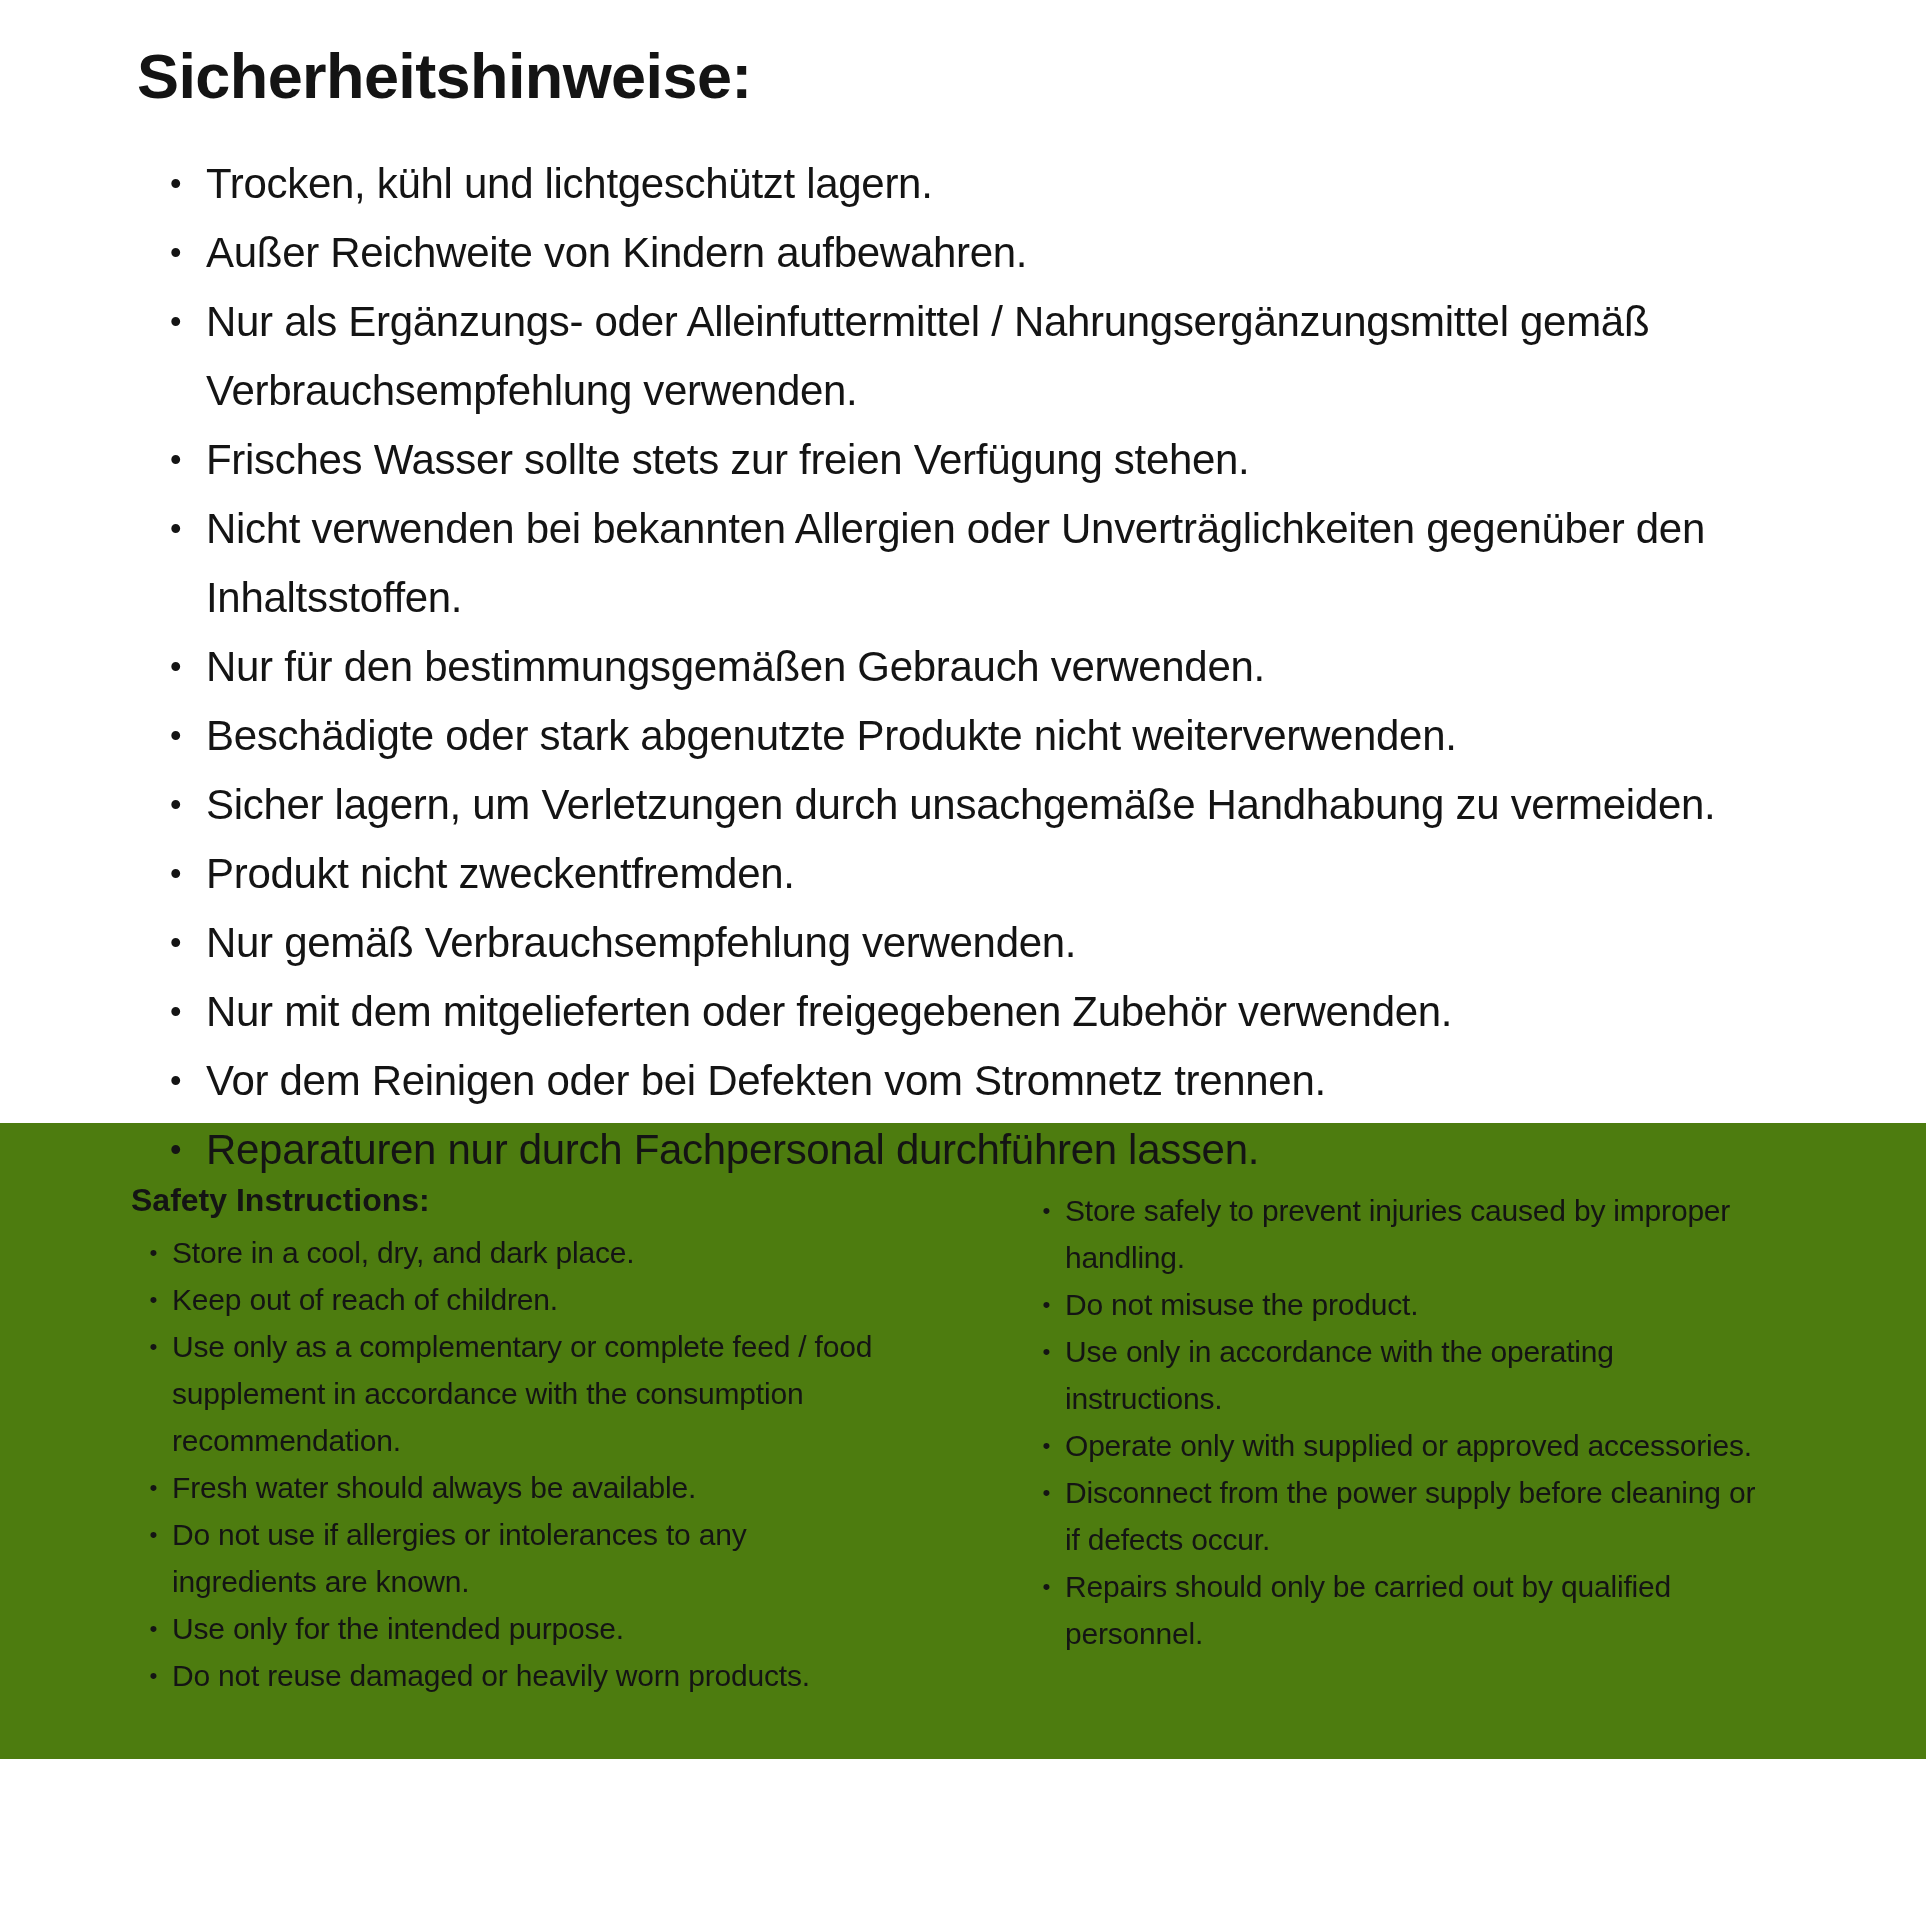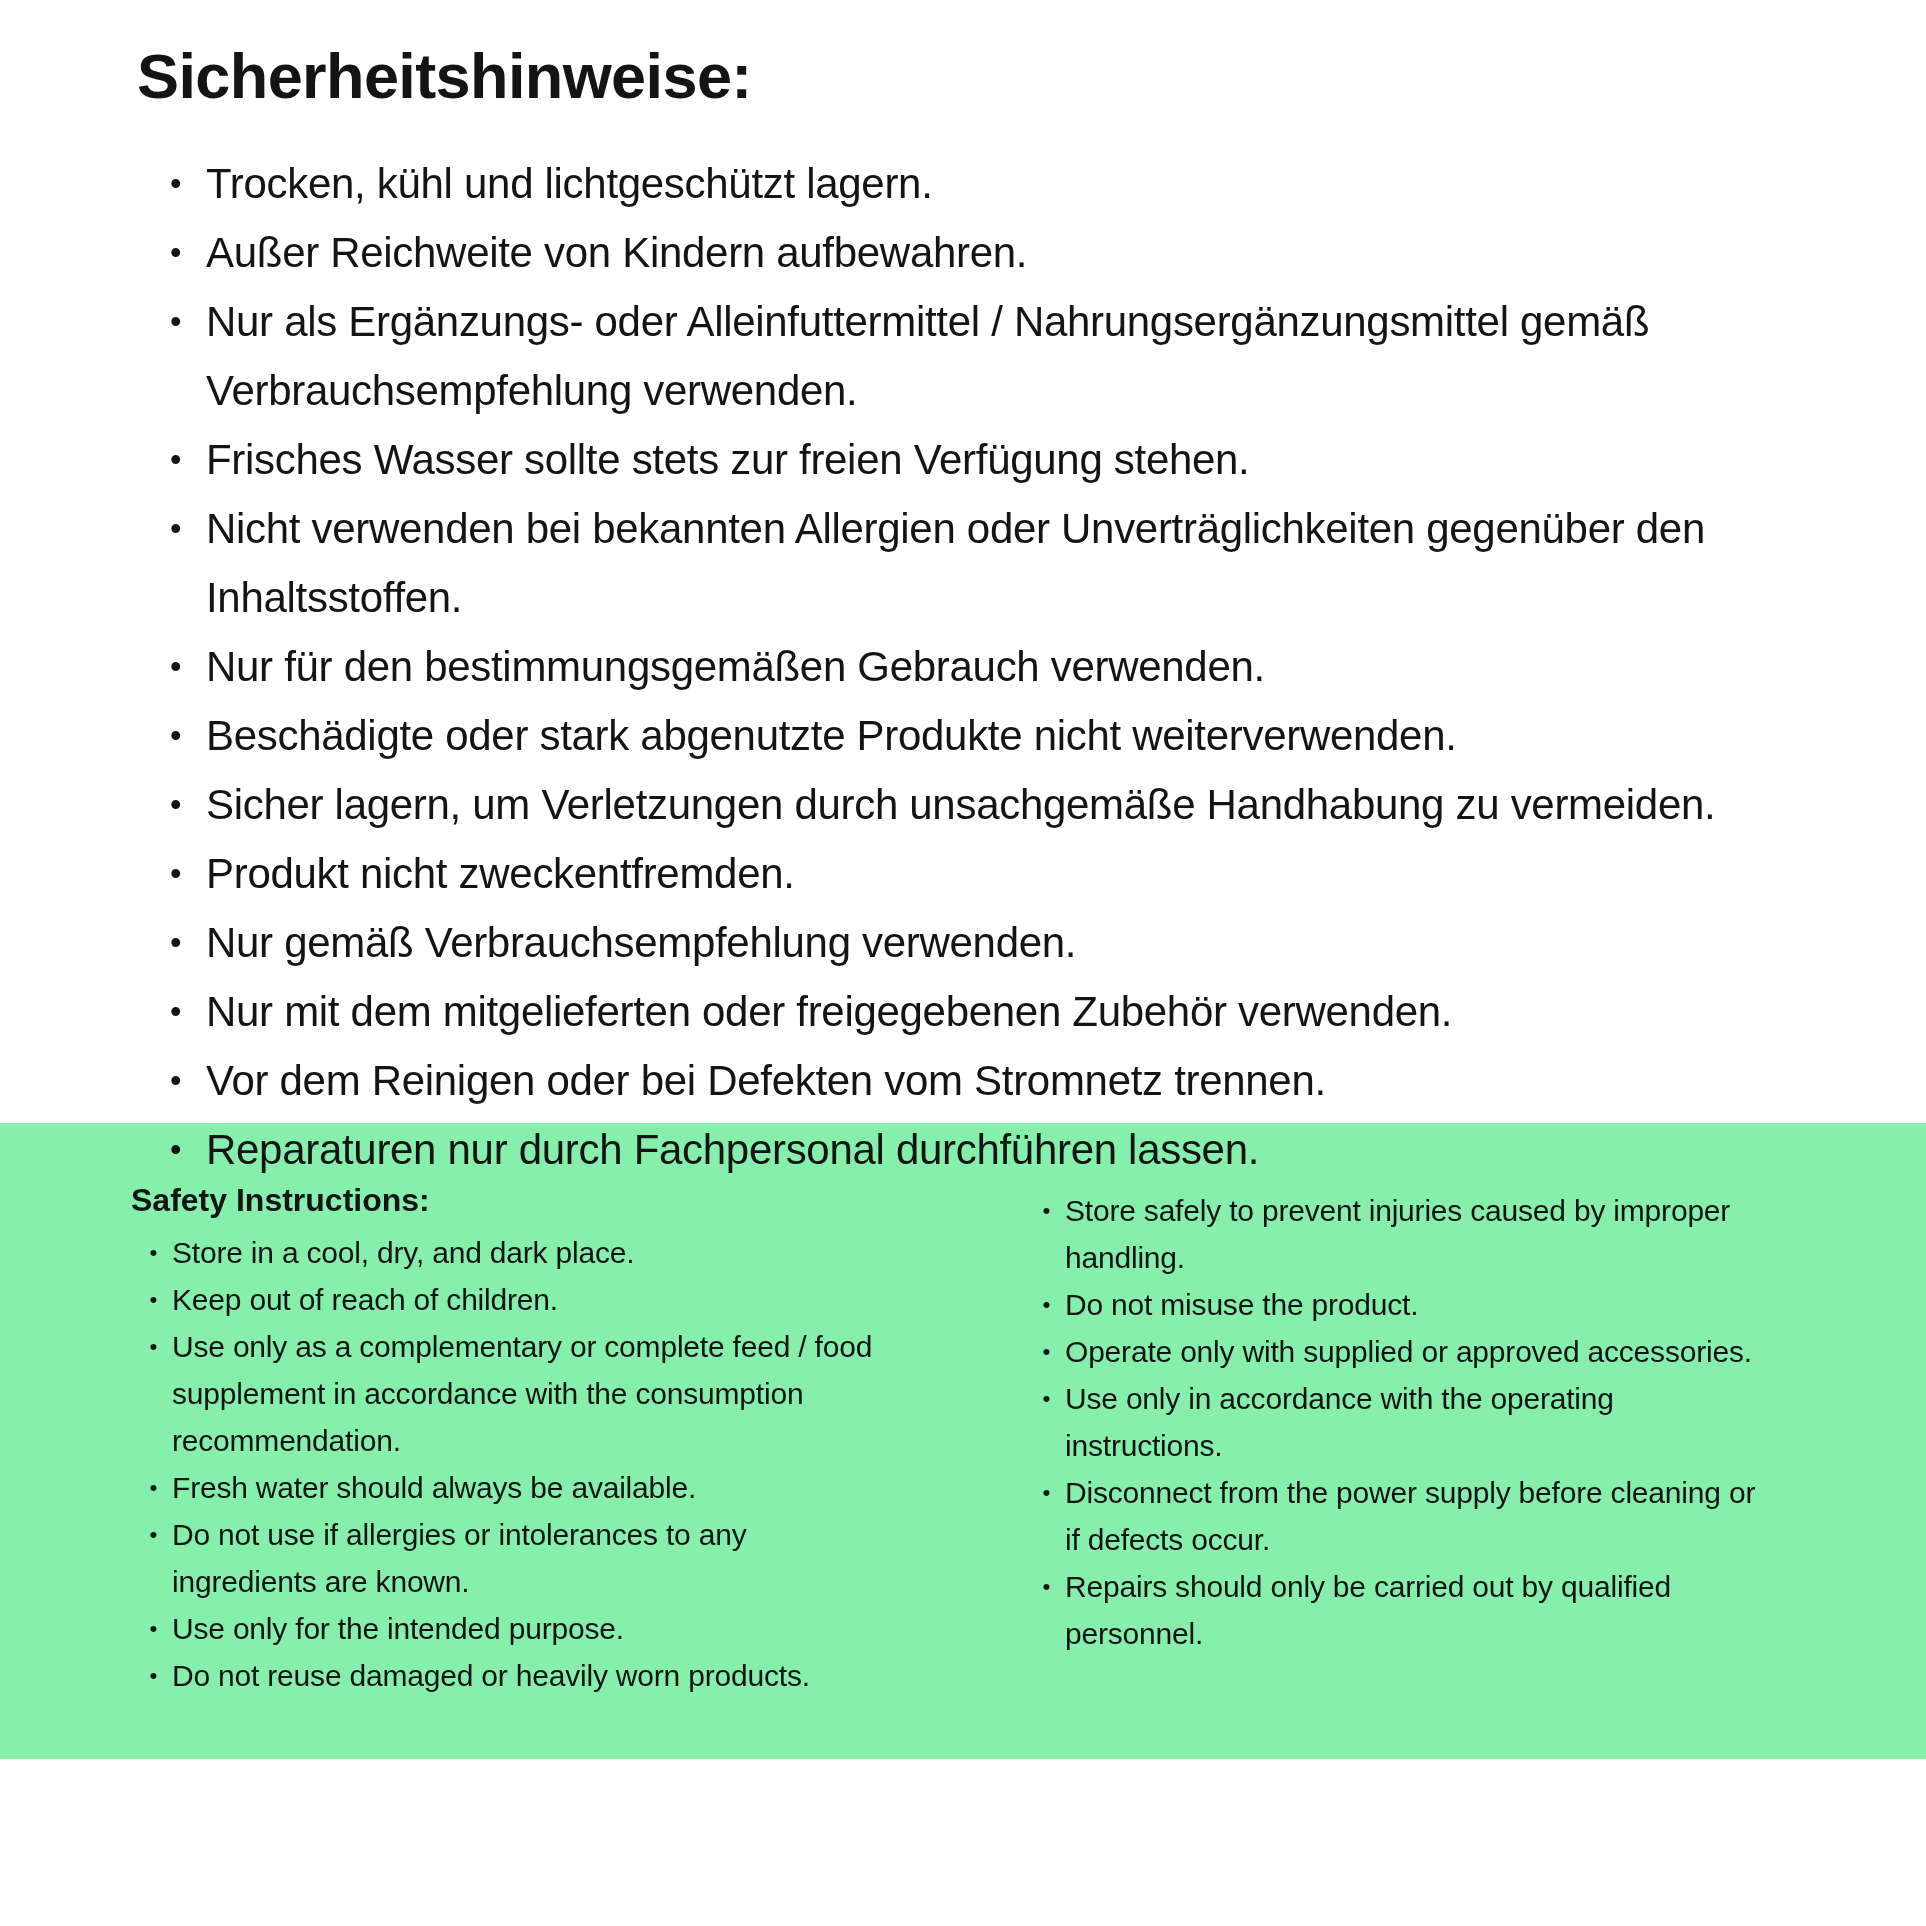--- a/index.html
+++ b/index.html
@@ -45,21 +45,21 @@
     position: absolute;
     left: 33px;
     top: 0;
     font-size: 0.78em;
   }
 
   
   .en-section {
     box-sizing: border-box;
     height: 636px;
-    background: #86efac;
+    background: #4d7c0f;
     padding: 56px 39px 0 131px;
     display: flex;
   }
   .en-col-left {
     flex: 0 0 901px;
     width: 901px;
   }
   .en-col-right {
     flex: 0 0 auto;
   }
@@ -132,22 +132,22 @@
         <li>Do not use if allergies or intolerances to any ingredients are known.</li>
         <li>Use only for the intended purpose.</li>
         <li>Do not reuse damaged or heavily worn products.</li>
       </ul>
     </div>
 
     <div class="en-col-right">
       <ul class="en-list en-list-right">
         <li>Store safely to prevent injuries caused by improper handling.</li>
         <li>Do not misuse the product.</li>
+        <li>Use only in accordance with the operating instructions.</li>
         <li>Operate only with supplied or approved accessories.</li>
-        <li>Use only in accordance with the operating instructions.</li>
         <li>Disconnect from the power supply before cleaning or if defects occur.</li>
         <li>Repairs should only be carried out by qualified personnel.</li>
       </ul>
     </div>
 
   </section>
 
 </div>
 
 

